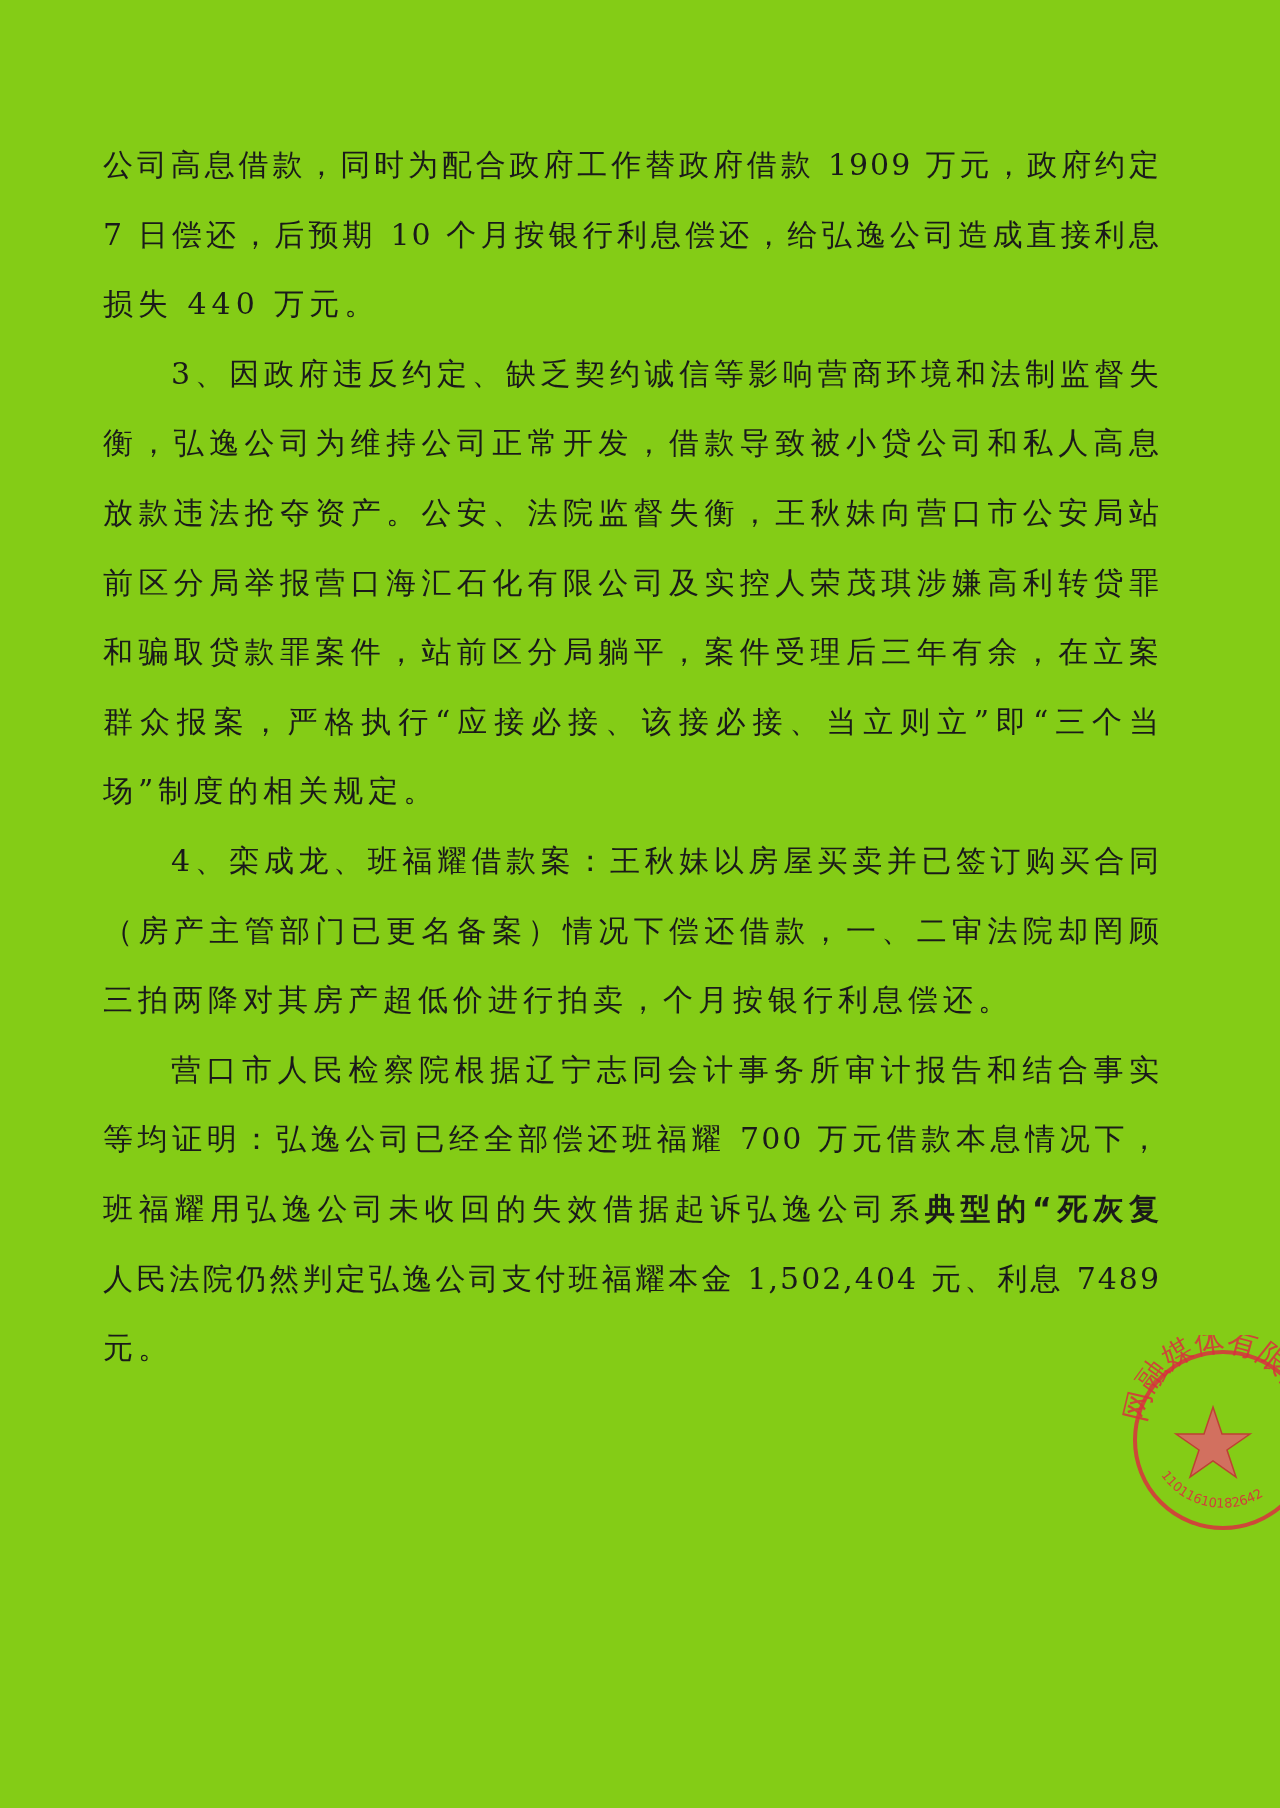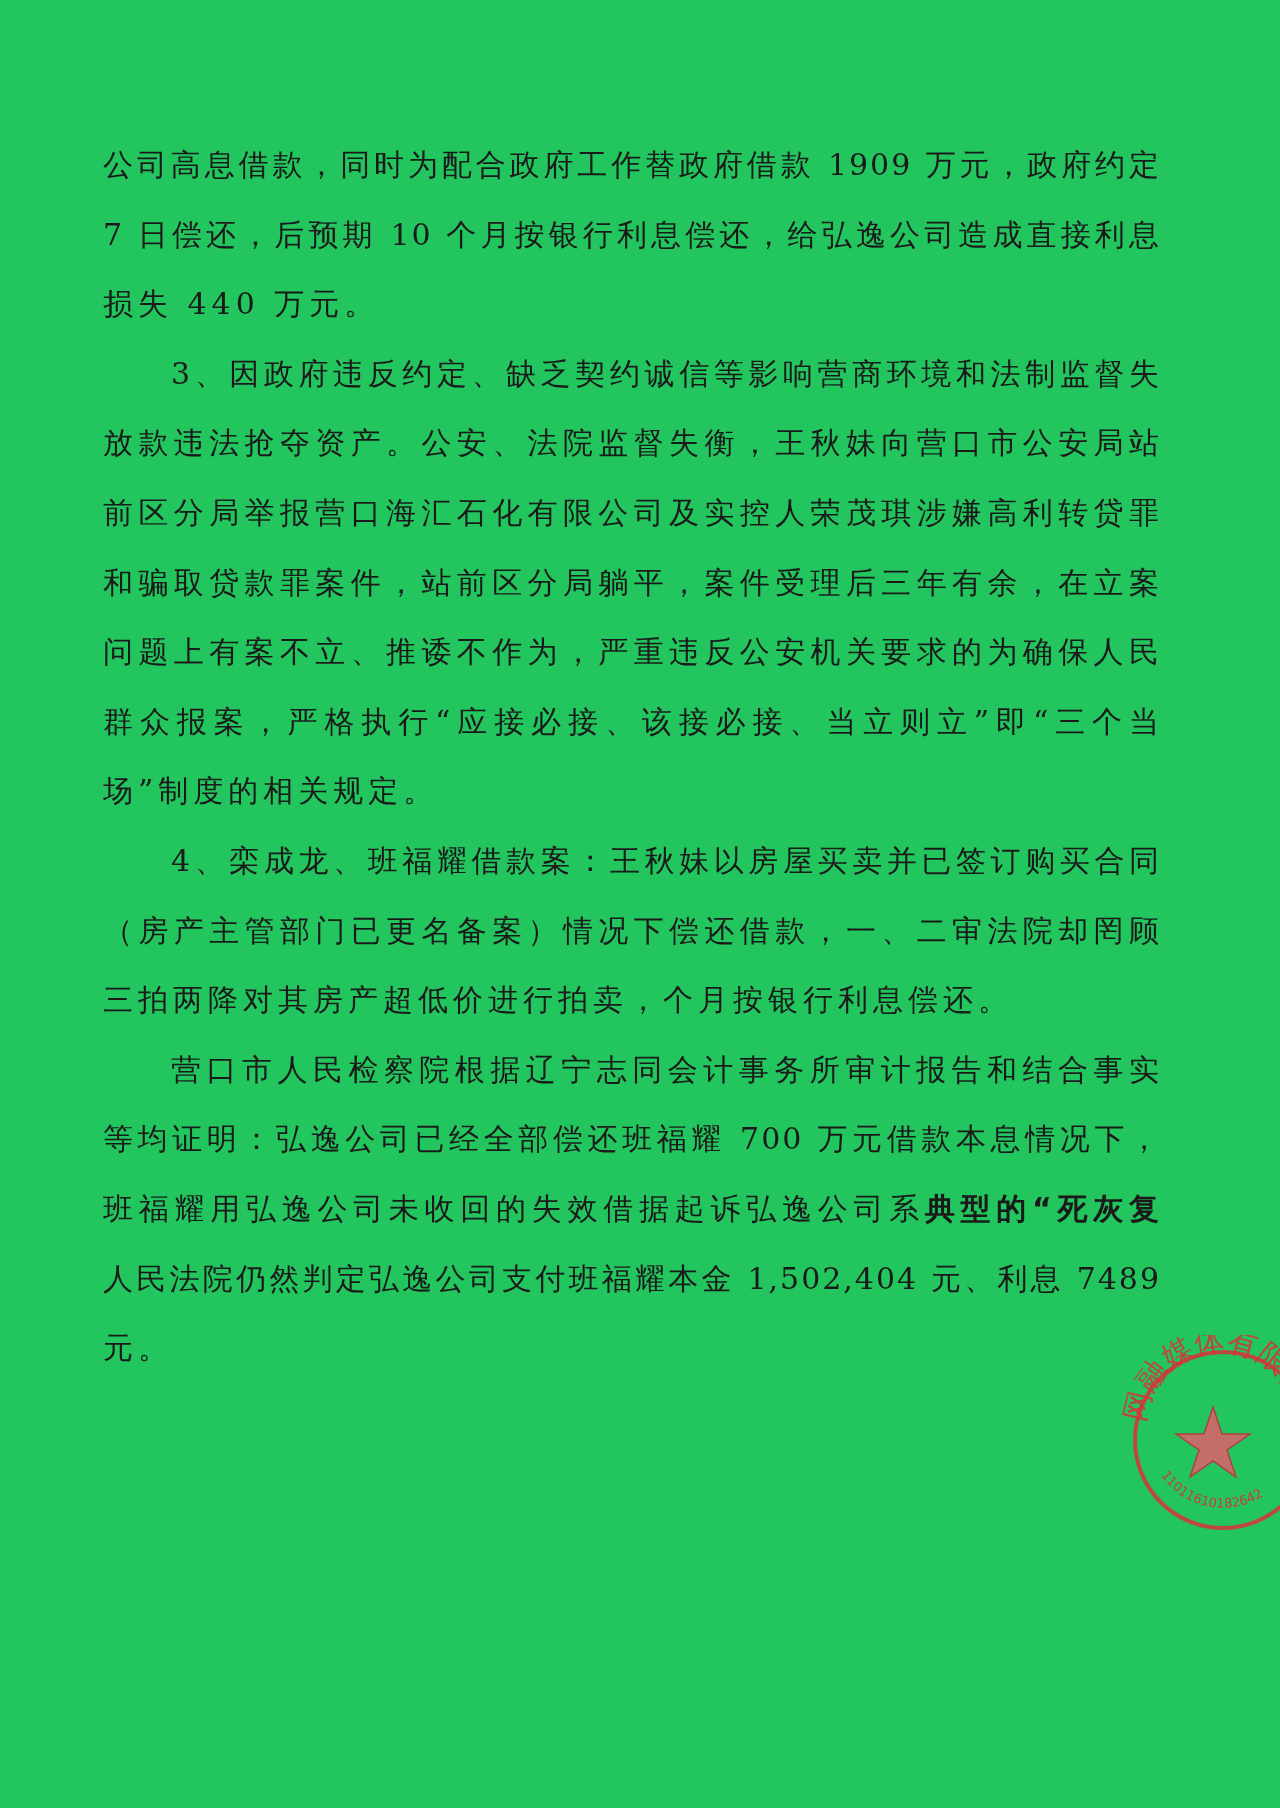--- a/index.html
+++ b/index.html
@@ -12,21 +12,21 @@
     height: 1808px;
     position: relative;
     overflow: hidden;
   }
   .page {
     position: absolute;
     left: 0;
     top: 0;
     width: 1280px;
     height: 1808px;
-    background: #22c55e;
+    background: #84cc16;
   }
   .text-block {
     position: absolute;
     left: 103px;
     top: 130px;
     width: 1058px;
     font-family: "DejaVu Serif", "Liberation Serif", serif;
     font-size: 30px;
     color: #1a1a1a;
   }
@@ -64,24 +64,24 @@
 <body>
 
 <div class="page">
   <div class="text-block">
 
     <div class="line">公司高息借款，同时为配合政府工作替政府借款 1909 万元，政府约定</div>
     <div class="line">7 日偿还，后预期 10 个月按银行利息偿还，给弘逸公司造成直接利息</div>
     <div class="line last">损失 440 万元。</div>
 
     <div class="line indent">3、因政府违反约定、缺乏契约诚信等影响营商环境和法制监督失</div>
+    <div class="line">衡，弘逸公司为维持公司正常开发，借款导致被小贷公司和私人高息</div>
     <div class="line">放款违法抢夺资产。公安、法院监督失衡，王秋妹向营口市公安局站</div>
     <div class="line">前区分局举报营口海汇石化有限公司及实控人荣茂琪涉嫌高利转贷罪</div>
     <div class="line">和骗取贷款罪案件，站前区分局躺平，案件受理后三年有余，在立案</div>
-    <div class="line">问题上有案不立、推诿不作为，严重违反公安机关要求的为确保人民</div>
     <div class="line">群众报案，严格执行“应接必接、该接必接、当立则立”即“三个当</div>
     <div class="line last">场”制度的相关规定。</div>
 
     <div class="line indent">4、栾成龙、班福耀借款案：王秋妹以房屋买卖并已签订购买合同</div>
     <div class="line">（房产主管部门已更名备案）情况下偿还借款，一、二审法院却罔顾</div>
     <div class="line last">三拍两降对其房产超低价进行拍卖，个月按银行利息偿还。</div>
 
     <div class="line indent">营口市人民检察院根据辽宁志同会计事务所审计报告和结合事实</div>
     <div class="line">等均证明：弘逸公司已经全部偿还班福耀 700 万元借款本息情况下，</div>
     <div class="line"><span>班福耀用弘逸公司未收回的失效借据起诉弘逸公司系</span><span class="bold">典型的“死灰复</span></div>

